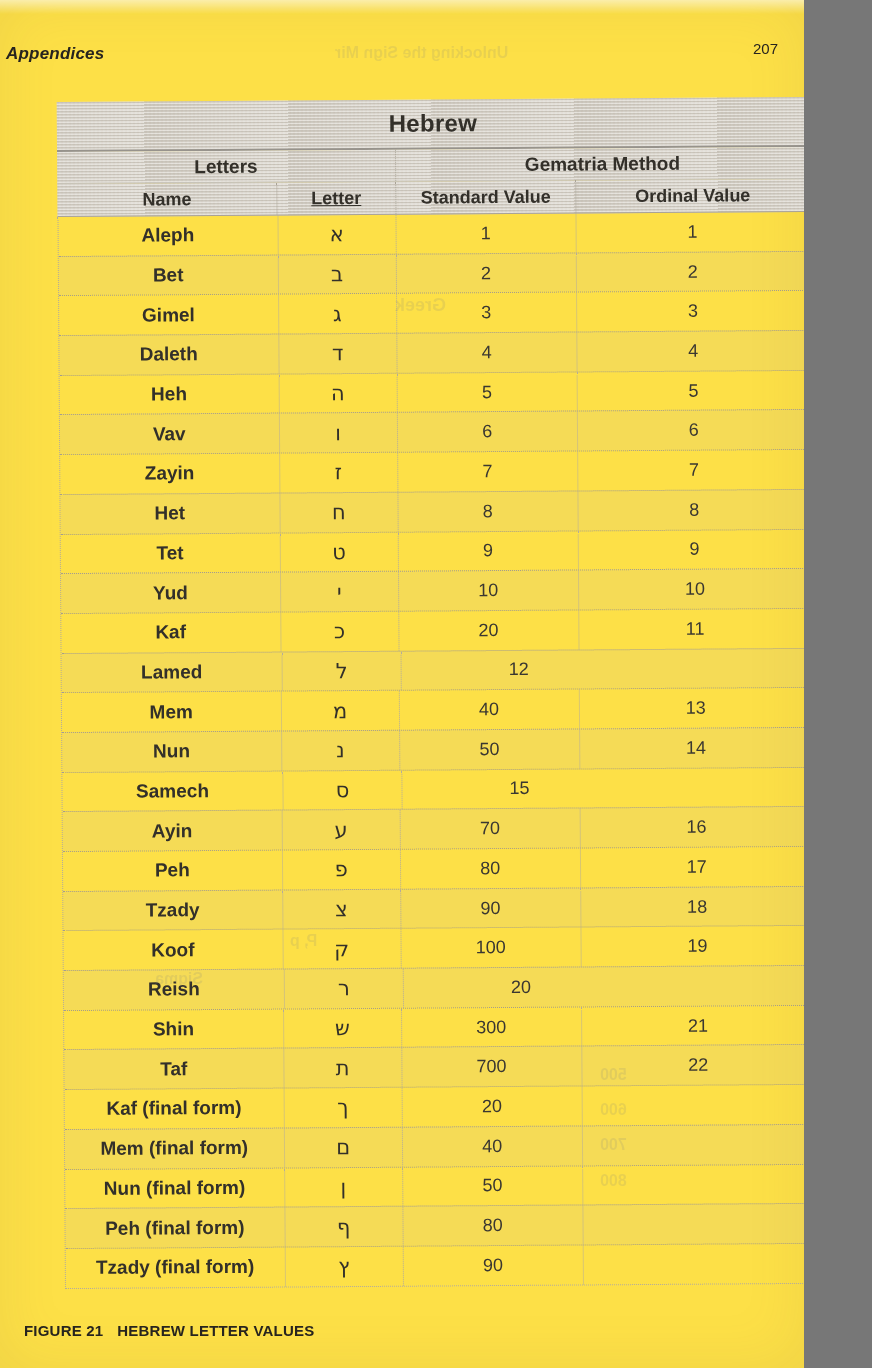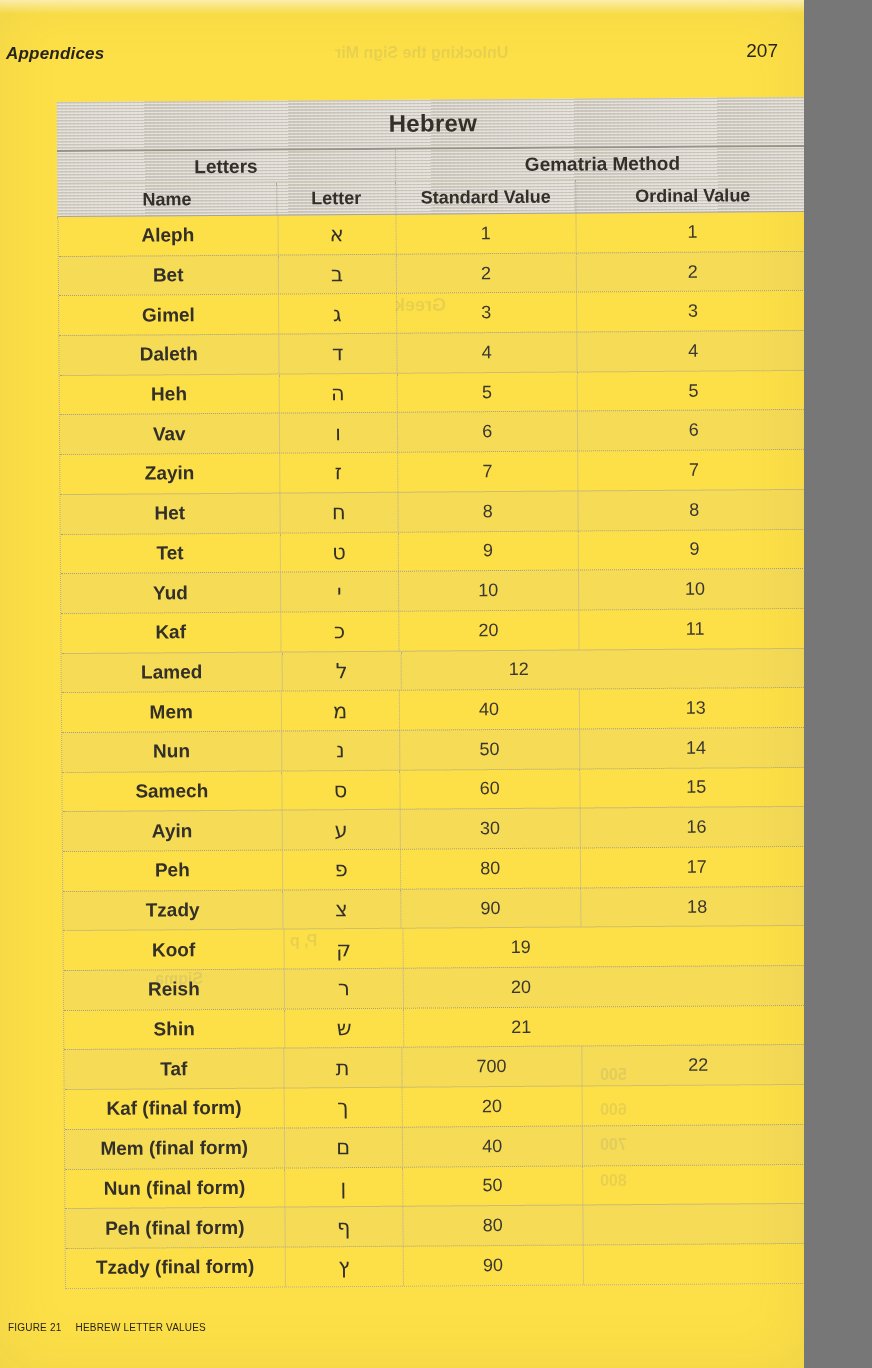--- a/index.html
+++ b/index.html
@@ -20,21 +20,21 @@
     background:linear-gradient(to bottom,rgba(255,255,255,0.55),rgba(255,255,255,0));
     pointer-events:none;
   }
   .running-head{
     position:absolute;left:6px;top:44px;
     font-style:italic;font-weight:600;font-size:17px;color:#27241e;
     letter-spacing:0.2px;
   }
   .page-number{
     position:absolute;right:26px;top:40px;
-    font-size:19px;color:#27241e;
+    font-size:15px;color:#27241e;
   }
   .scan-table{
     position:absolute;left:60px;top:100px;width:752px;
     transform:rotate(-0.4deg);transform-origin:40% 40%;
     color:#33302a;
   }
   .halftone{
     background-color:#d7d3c9;
     background-image:
       repeating-linear-gradient(0deg,
@@ -69,25 +69,25 @@
   .trow + .trow{border-top:1px dotted #a49c8d;}
   .trow.alt{background:rgba(195,190,178,0.14);}
   .c-name{width:220px;display:flex;align-items:center;justify-content:center;
     font-weight:bold;font-size:19px;}
   .c-letter{width:118px;display:flex;align-items:center;justify-content:center;
     font-family:"DejaVu Sans",sans-serif;font-size:21px;border-left:1px dotted #b3ab9c;}
   .c-std,.c-ord{display:flex;align-items:center;justify-content:center;
     font-size:18px;border-left:1px dotted #b3ab9c;color:#3a3731;}
   .c-std{width:180px;}
   .c-ord{width:234px;}
-  .w-name{width:220px;} .w-letter{width:118px;border-left:1px dotted #a9a295;}
+  .w-name{width:220px;} .w-letter{width:118px;border-left:1px dotted #a9a295;text-decoration:underline;}
   .w-std{width:180px;border-left:1px dotted #a9a295;} .w-ord{width:234px;border-left:1px dotted #a9a295;}
   .caption{
-    position:absolute;left:8px;top:1322px;
-    font-weight:normal;font-size:10px;color:#27241e;letter-spacing:0.2px;
+    position:absolute;left:24px;top:1322px;
+    font-weight:bold;font-size:15px;color:#27241e;letter-spacing:0.2px;
   }
   .caption .gap{display:inline-block;width:14px;}
   .bleed{
     position:absolute;
     transform:scaleX(-1);
     color:#6f7482;
     opacity:0.14;
     filter:blur(0.7px);
     font-weight:bold;
     white-space:nowrap;
@@ -199,54 +199,55 @@
   </div>
         <div class="trow alt">
     <div class="c-name">Nun</div>
     <div class="c-letter">נ</div>
     <div class="c-std">50</div>
     <div class="c-ord">14</div>
   </div>
         <div class="trow">
     <div class="c-name">Samech</div>
     <div class="c-letter">ס</div>
-    <div class="c-std">60</div>
     <div class="c-ord">15</div>
   </div>
         <div class="trow alt">
     <div class="c-name">Ayin</div>
     <div class="c-letter">ע</div>
-    <div class="c-std">30</div>
+    <div class="c-std">70</div>
     <div class="c-ord">16</div>
   </div>
         <div class="trow">
     <div class="c-name">Peh</div>
     <div class="c-letter">פ</div>
     <div class="c-std">80</div>
     <div class="c-ord">17</div>
   </div>
         <div class="trow alt">
     <div class="c-name">Tzady</div>
     <div class="c-letter">צ</div>
     <div class="c-std">90</div>
     <div class="c-ord">18</div>
   </div>
         <div class="trow">
     <div class="c-name">Koof</div>
     <div class="c-letter">ק</div>
+    <div class="c-std">100</div>
     <div class="c-ord">19</div>
   </div>
         <div class="trow alt">
     <div class="c-name">Reish</div>
     <div class="c-letter">ר</div>
     <div class="c-ord">20</div>
   </div>
         <div class="trow">
     <div class="c-name">Shin</div>
     <div class="c-letter">ש</div>
+    <div class="c-std">300</div>
     <div class="c-ord">21</div>
   </div>
         <div class="trow alt">
     <div class="c-name">Taf</div>
     <div class="c-letter">ת</div>
     <div class="c-std">700</div>
     <div class="c-ord">22</div>
   </div>
         <div class="trow">
     <div class="c-name">Kaf (final form)</div>

